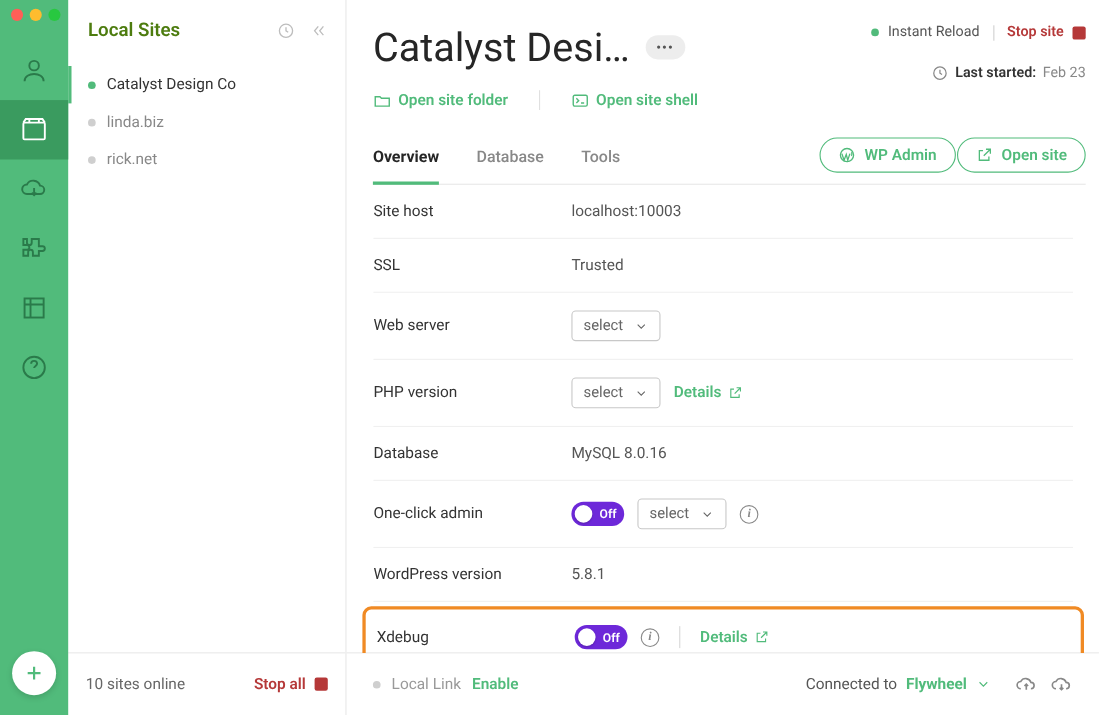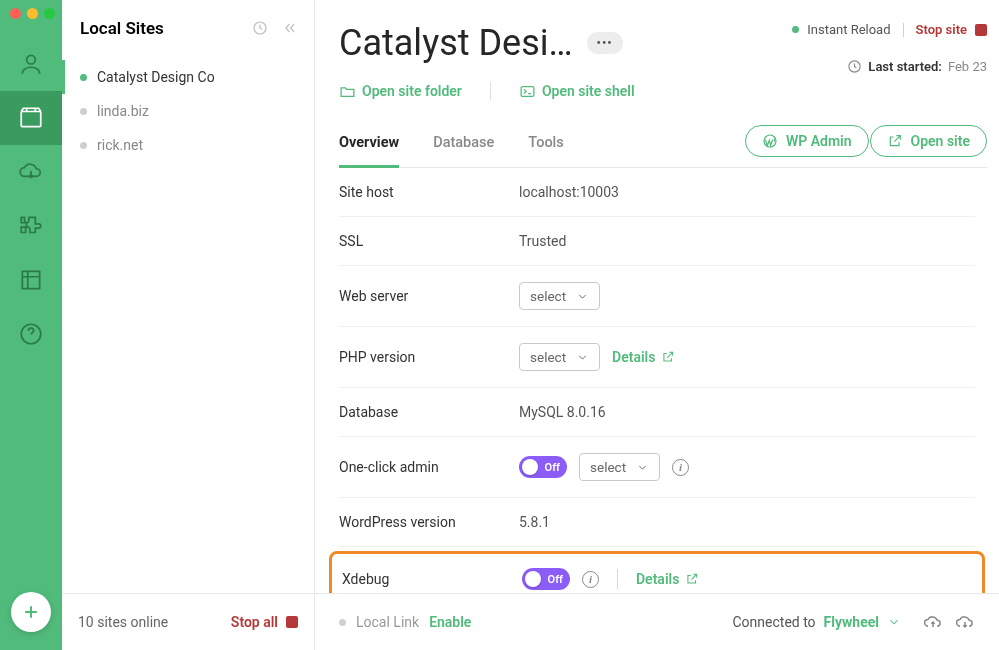--- a/index.html
+++ b/index.html
@@ -14,21 +14,21 @@
 .rail-item { width: 62px; height: 54px; display: flex; align-items: center; justify-content: center; cursor: pointer; }
 .rail-item.active { background: #3a9b5f; }
 .rail-item svg { width: 26px; height: 26px; stroke: #2a7a4a; fill: none; stroke-width: 1.6; }
 .rail-item.active svg { stroke: #fff; }
 .rail-add { position: absolute; bottom: 18px; left: 50%; transform: translateX(-50%); width: 40px; height: 40px; background: #fff; border-radius: 50%; display:flex; align-items:center; justify-content:center; cursor:pointer; box-shadow: 0 2px 6px rgba(0,0,0,.15); }
 .rail-add svg { stroke: #51bb7b; stroke-width: 2.4; }
 
 
 .sidebar { width: 253px; border-right: 1px solid #e8e8e8; display:flex; flex-direction:column; background:#fff; }
 .sb-header { display:flex; align-items:center; justify-content:space-between; padding: 18px 16px 22px 18px; }
-.sb-title { font-size: 17px; font-weight: 600; color: #000000; }
+.sb-title { font-size: 17px; font-weight: 600; color: #4d7c0f; }
 .sb-header-icons { display:flex; gap:14px; color:#bdbdbd; }
 .sb-header-icons svg { width:16px; height:16px; stroke:#bdbdbd; fill:none; stroke-width:1.8; cursor:pointer; }
 .sb-list { flex:1; }
 .sb-item { display:flex; align-items:center; gap:10px; padding: 9px 18px; font-size:14px; color:#888; cursor:pointer; }
 .sb-item .dot { width:7px; height:7px; border-radius:50%; background:#cfcfcf; }
 .sb-item.active { color:#333; font-weight:400; position:relative; }
 .sb-item.active .dot { background:#51bb7b; }
 .sb-item.active::before { content:""; position:absolute; left:0; top:0; bottom:0; width:3px; background:#51bb7b; }
 .sb-footer { border-top:1px solid #e8e8e8; padding: 20px 16px; display:flex; align-items:center; justify-content:space-between; font-size:14px; }
 .sb-footer-left { color:#666; }
@@ -65,21 +65,21 @@
 
 
 .rows { flex:1; overflow:auto; padding: 0 24px; }
 .row { display:flex; align-items:center; padding:16px 0; border-bottom:1px solid #f0f0f0; font-size:14px; }
 .row-label { width:180px; color:#333; }
 .row-val { color:#555; display:flex; align-items:center; gap:12px; }
 .select-box { border:1px solid #c8c8c8; border-radius:4px; padding:5px 10px; display:flex; align-items:center; gap:10px; color:#666; cursor:pointer; font-size:13.5px; }
 .select-box svg { stroke:#666; }
 .details-link { color:#51bb7b; font-weight:600; display:flex; align-items:center; gap:6px; cursor:pointer; }
 .details-link svg { stroke:#51bb7b; }
-.toggle { width:48px; height:22px; background:#8b5cf6; border-radius:20px; position:relative; cursor:pointer; display:flex; align-items:center; }
+.toggle { width:48px; height:22px; background:#6d28d9; border-radius:20px; position:relative; cursor:pointer; display:flex; align-items:center; }
 .toggle .knob { width:16px; height:16px; background:#fff; border-radius:50%; position:absolute; left:3px; box-shadow:0 1px 2px rgba(0,0,0,.2); }
 .toggle .tlabel { position:absolute; right:7px; color:#fff; font-size:11px; font-weight:600; }
 .info-ic { width:17px; height:17px; border:1.3px solid #888; border-radius:50%; display:flex; align-items:center; justify-content:center; font-size:11px; color:#888; cursor:pointer; font-family:serif; font-style:italic; font-weight:bold; }
 .row.highlight { border:3px solid #f08a24; border-radius:8px; margin:4px -10px 0; padding:14px 10px; }
 .row.highlight .vline2 { width:1px; height:20px; background:#d8d8d8; margin:0 6px; }
 
 
 .m-footer { border-top:1px solid #e8e8e8; display:flex; align-items:center; justify-content:space-between; padding:18px 24px; font-size:14px; }
 .livelink { display:flex; align-items:center; gap:10px; color:#999; }
 .livelink .d { width:7px; height:7px; background:#cfcfcf; border-radius:50%; }

